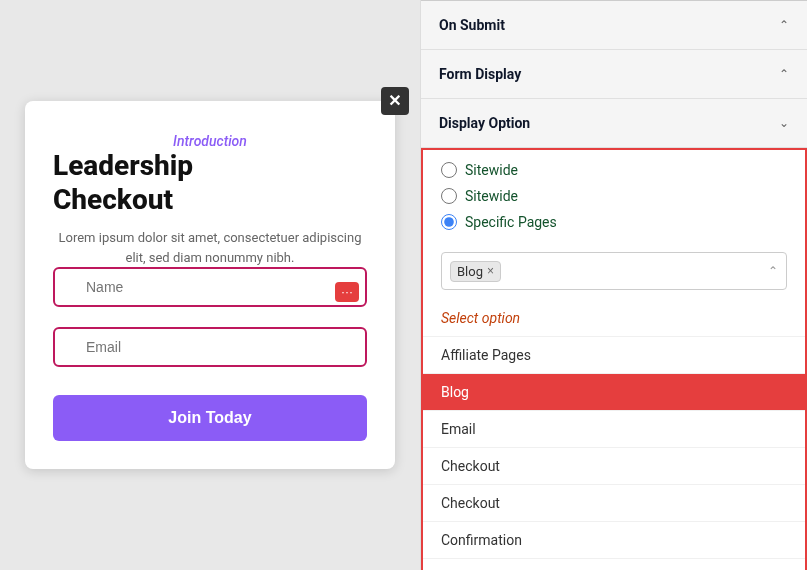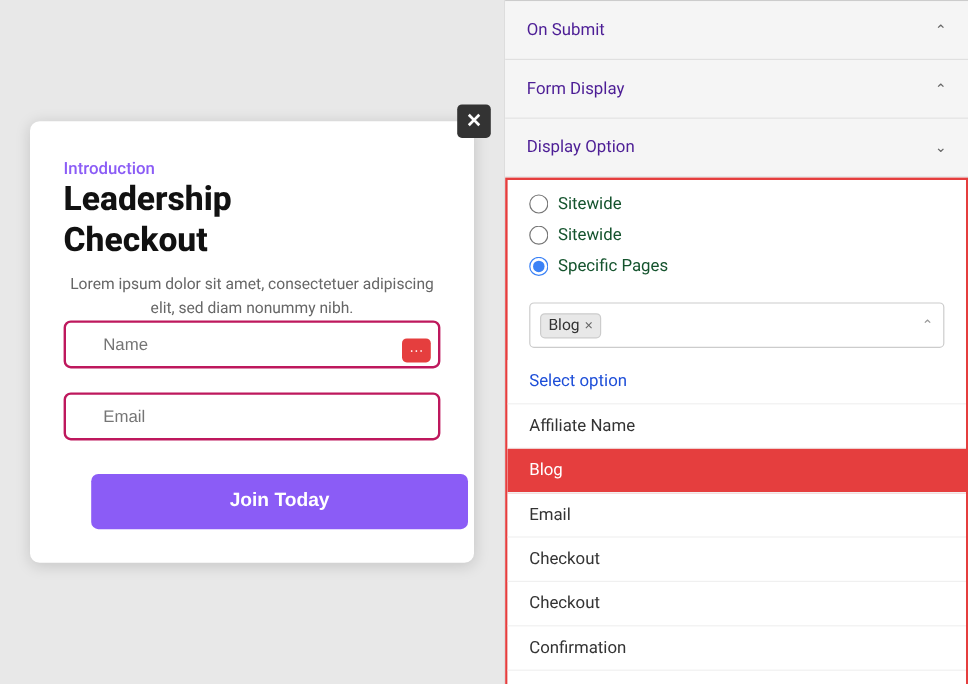--- a/index.html
+++ b/index.html
@@ -47,22 +47,23 @@
       display: flex;
       align-items: center;
       justify-content: center;
       font-weight: bold;
     }
 
     .form-intro-label {
       color: #8b5cf6;
       font-size: 14px;
       font-weight: 500;
-      text-align: left;
+      text-align: center;
       margin-bottom: 0;
+      font-style: italic;
     }
 
     .form-title {
       font-size: 28px;
       font-weight: 800;
       text-align: left;
       color: #111;
       line-height: 1.2;
       margin-bottom: 12px;
     }
@@ -119,21 +120,20 @@
       width: 100%;
       background: #8b5cf6;
       color: white;
       border: none;
       border-radius: 6px;
       padding: 14px;
       font-size: 16px;
       font-weight: 600;
       cursor: pointer;
       margin-top: 8px;
-      margin-left: 23px;
     }
 
     
     .right-panel {
       width: 387px;
       height: 570px;
       background: #f5f5f5;
       border-left: 1px solid #ddd;
       overflow-y: auto;
       display: flex;
@@ -145,22 +145,22 @@
       align-items: center;
       justify-content: space-between;
       padding: 16px 18px;
       border-bottom: 1px solid #e0e0e0;
       background: #f5f5f5;
       cursor: pointer;
     }
 
     .section-header-label {
       font-size: 14px;
-      font-weight: 400;
-      color: #4c1d95;
+      font-weight: 700;
+      color: #0f172a;
     }
 
     .chevron {
       font-size: 12px;
       color: #666;
     }
 
     
     .display-option-content {
       border: 2px solid #e53e3e;
@@ -250,21 +250,22 @@
       cursor: pointer;
       border-bottom: 1px solid #f0f0f0;
     }
 
     .dropdown-item.selected {
       background: #e53e3e;
       color: white;
     }
 
     .dropdown-item.placeholder {
-      color: #1d4ed8;
+      color: #c2410c;
+      font-style: italic;
     }
 
     .top-strip {
       height: 8px;
       background: #e0e0e0;
       border-bottom: 1px solid #ccc;
     }
   </style>
 </head>
 <body>
@@ -337,21 +338,21 @@
         <span class="tag">
           <span>Blog</span>
           <button class="tag-remove">×</button>
         </span>
       </div>
       <span class="multiselect-arrow">⌃</span>
     </div>
 
     <div class="dropdown-list">
       <div class="dropdown-item placeholder">Select option</div>
-      <div class="dropdown-item">Affiliate Name</div>
+      <div class="dropdown-item">Affiliate Pages</div>
       <div class="dropdown-item selected">Blog</div>
       <div class="dropdown-item">Email</div>
       <div class="dropdown-item">Checkout</div>
       <div class="dropdown-item">Checkout</div>
       <div class="dropdown-item">Confirmation</div>
       <div class="dropdown-item">Purchase Confirmation</div>
 
     </div>
 
   </div>

